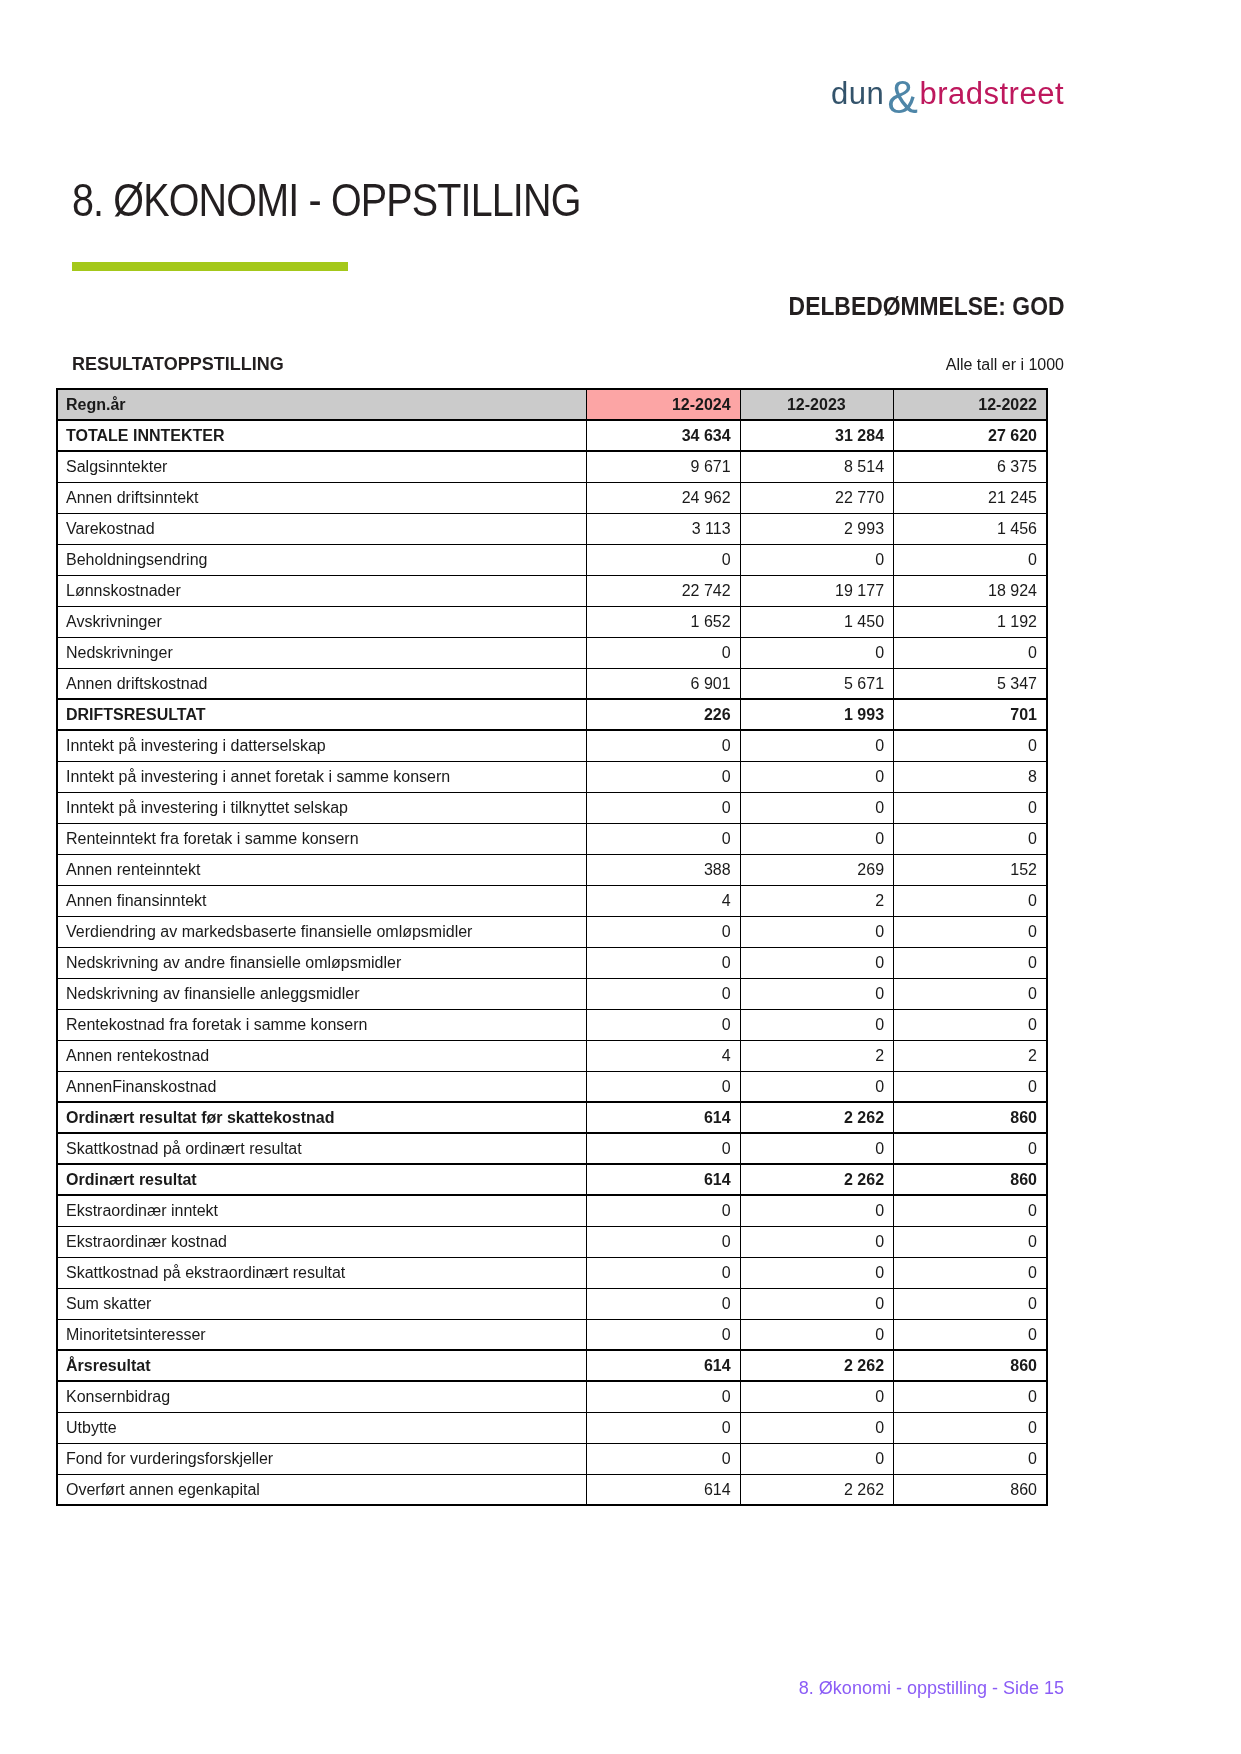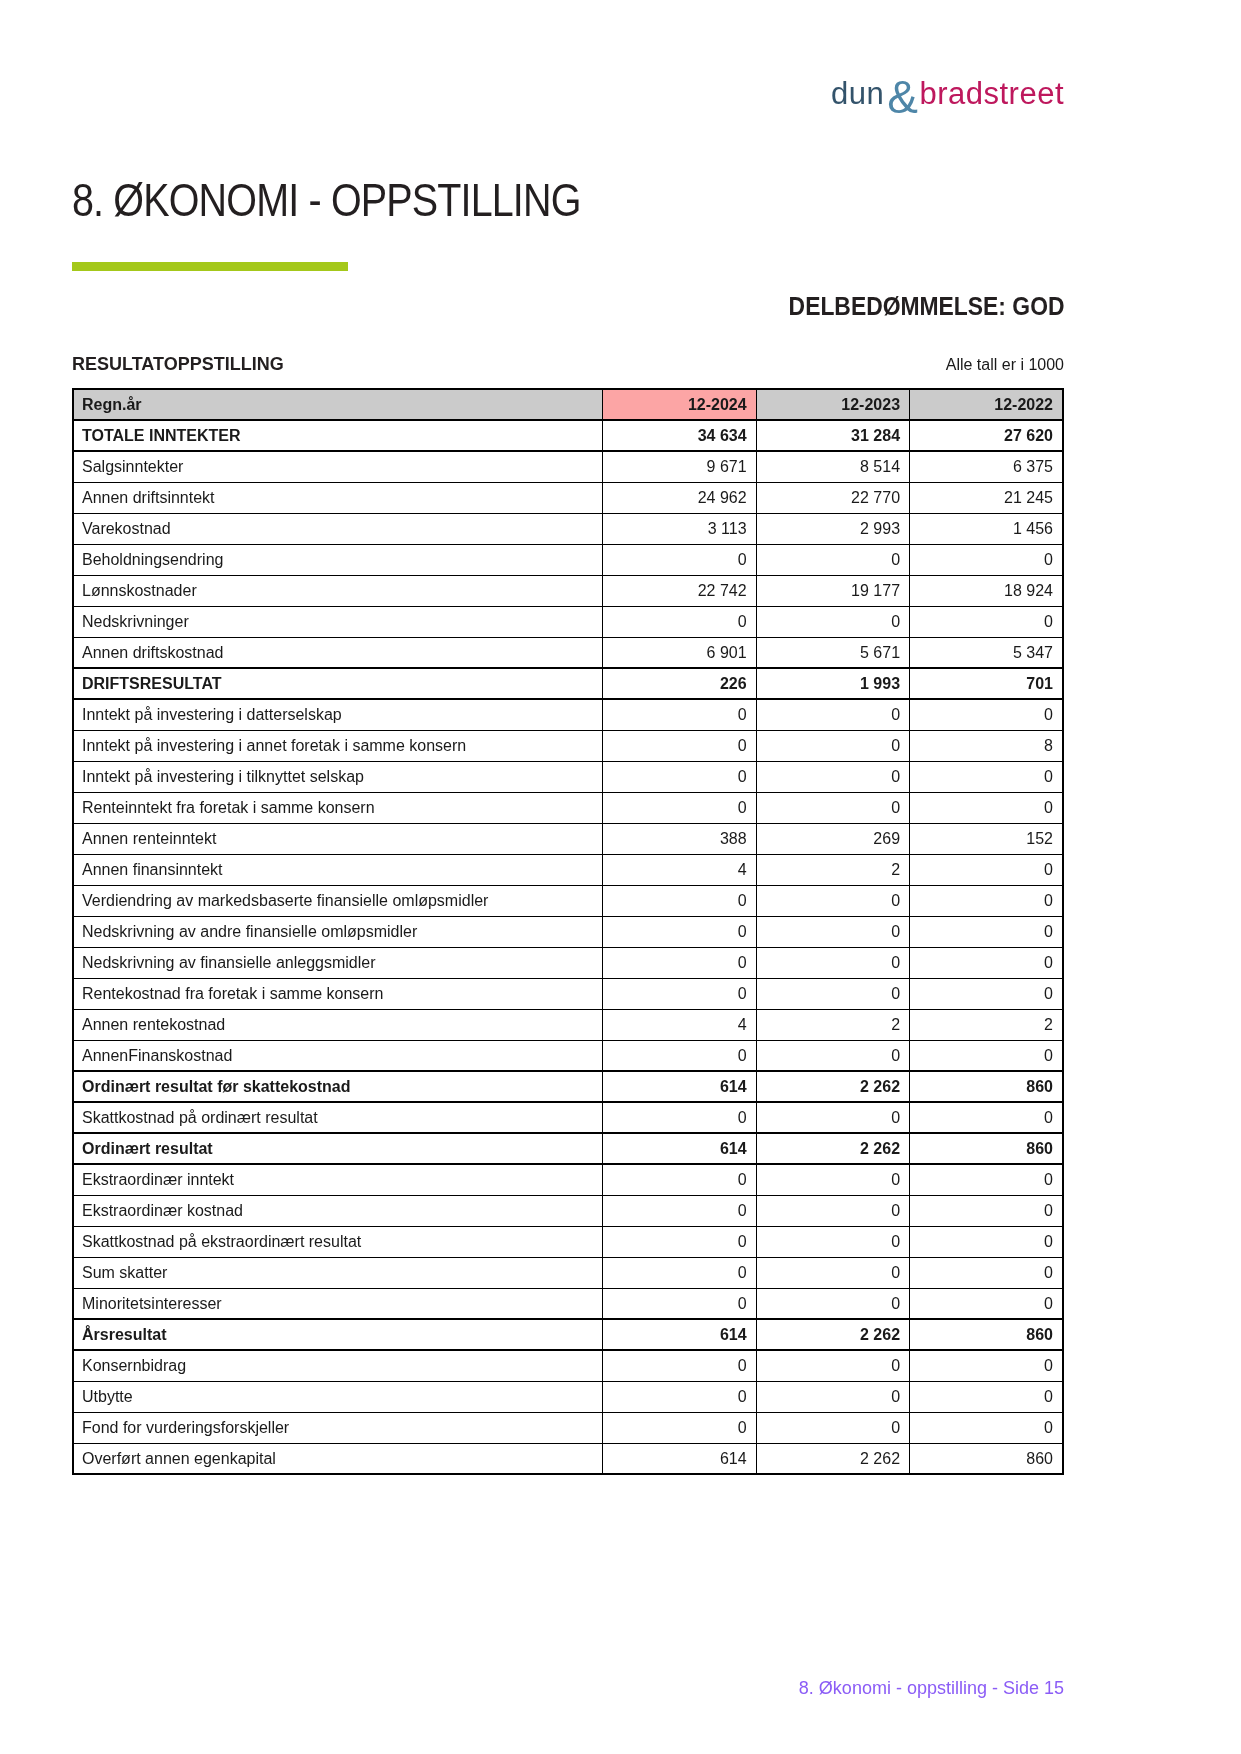--- a/index.html
+++ b/index.html
@@ -52,21 +52,21 @@
     position: absolute; top: 354px; left: 72px;
     font-size: 18px; font-weight: bold; color: #231f20;
   }
   .units-note {
     position: absolute; top: 356px; right: 177px;
     font-size: 16px; color: #1a1a1a;
   }
 
   
   table.fin {
-    position: absolute; top: 388px; left: 72px;
+    position: absolute; top: 388px; left: 56px;
     width: 992px;
     border-collapse: collapse;
     font-size: 16px;
     table-layout: fixed;
   }
   table.fin col.c-label { width: 53.5%; }
   table.fin col.c-val   { width: 15.5%; }
   table.fin th, table.fin td {
     border: 1px solid #000;
     height: 31px;
@@ -114,21 +114,21 @@
     <colgroup>
       <col class="c-label">
         <col class="c-val">
         <col class="c-val">
         <col class="c-val">
     </colgroup>
     <thead>
       <tr>
         <th style="background: rgb(203, 203, 203);">Regn.år</th>
         <th class="num" style="background: #fca5a5;">12-2024</th>
-        <th class="num" style="background: rgb(203, 203, 203);">12-2023</th>
+        <th class="num" style="background: rgb(203, 203, 203); text-align: center;">12-2023</th>
         <th class="num" style="background: rgb(203, 203, 203);">12-2022</th>
       </tr>
     </thead>
     <tbody id="fin-body">
         <tr class="bold">
           <td>TOTALE INNTEKTER</td>
           <td class="num">34 634</td>
           <td class="num">31 284</td>
           <td class="num">27 620</td>
         </tr>
@@ -156,20 +156,26 @@
           <td class="num">0</td>
           <td class="num">0</td>
         </tr>
         <tr>
           <td>Lønnskostnader</td>
           <td class="num">22 742</td>
           <td class="num">19 177</td>
           <td class="num">18 924</td>
         </tr>
         <tr>
+          <td>Avskrivninger</td>
+          <td class="num">1 652</td>
+          <td class="num">1 450</td>
+          <td class="num">1 192</td>
+        </tr>
+        <tr>
           <td>Nedskrivninger</td>
           <td class="num">0</td>
           <td class="num">0</td>
           <td class="num">0</td>
         </tr>
         <tr>
           <td>Annen driftskostnad</td>
           <td class="num">6 901</td>
           <td class="num">5 671</td>
           <td class="num">5 347</td>

